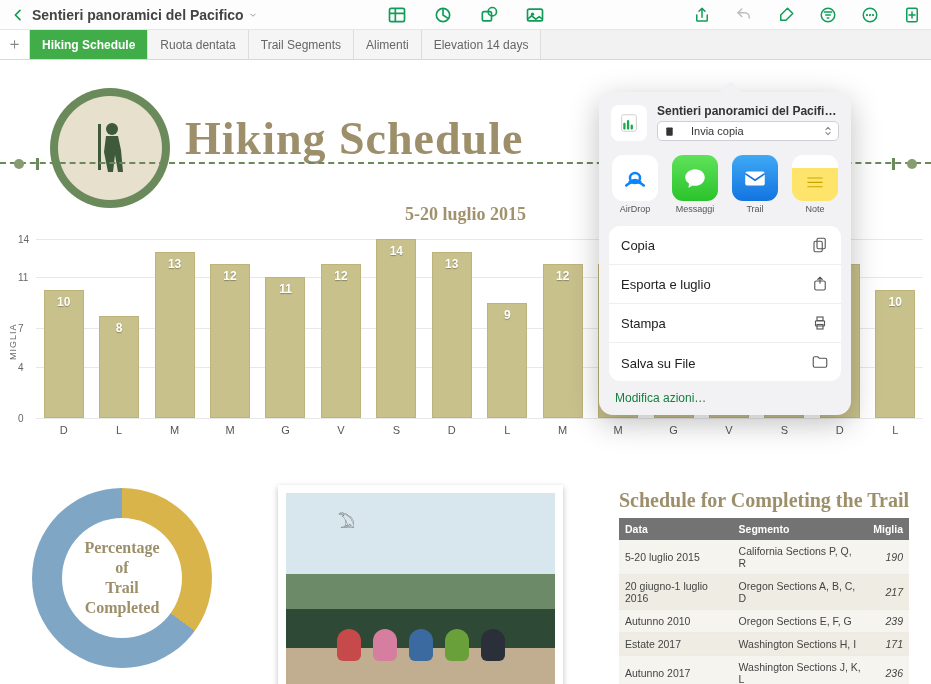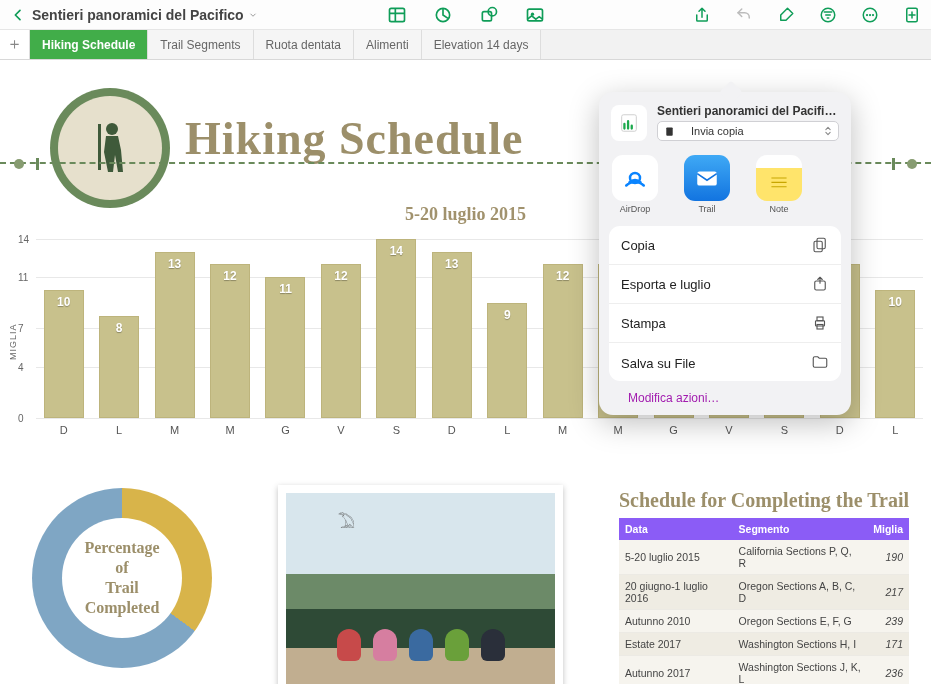--- a/index.html
+++ b/index.html
@@ -49,44 +49,44 @@
   .donut .txt { position:absolute; inset:30px; display:flex; align-items:center; justify-content:center; text-align:center; font-family: Georgia, serif; font-size:16px; color:#9c8f6a; font-weight:600; line-height:1.25; z-index:2;}
   
   .photo { position:absolute; left:278px; top:425px; width:285px; height:210px; border:8px solid #fff; box-shadow:0 2px 6px rgba(0,0,0,.25); background:linear-gradient(#d8e6ed 0 42%, #6c8a68 42% 60%, #2e4a36 60% 80%, #c1ae90 80% 100%);}
   .photo .bird { position:absolute; top:14px; left:52px; font-size:16px; color:#555;}
   .photo .ppl { position:absolute; bottom:26px; left:0; right:0; display:flex; justify-content:center; gap:12px;}
   .photo .ppl span { width:24px; height:32px; border-radius:12px 12px 6px 6px; display:inline-block;}
   
   .schedule { position:absolute; right:22px; top:428px; width:290px;}
   .sched-title { font-family:Georgia, serif; font-size:20px; color:#9c8f6a; font-weight:600; text-align:center; line-height:1.2; margin-bottom:6px;}
   table { width:100%; border-collapse:collapse; font-size:10.5px;}
-  thead th { background:#8b5cf6; color:#fff; font-weight:600; text-align:left; padding:5px 6px;}
+  thead th { background:#737373; color:#fff; font-weight:600; text-align:left; padding:5px 6px;}
   thead th:last-child { text-align:right; }
   tbody td { padding:5px 6px; border-bottom:1px solid #eceae4; color:#444; background:#f6f4ee;}
   tbody td:last-child { text-align:right;font-style:italic;}
   tbody tr:nth-child(even) td { background:#efece3;}
   
   .popover { position:absolute; top:32px; right:80px; width:252px; background:#f2f2f4; border-radius:14px; box-shadow:0 8px 30px rgba(0,0,0,.25); padding:10px 10px 8px; z-index:50;}
   .popover::before { content:""; position:absolute; top:-8px; right:112px; width:16px; height:16px; background:#f2f2f4; transform:rotate(45deg); border-radius:2px;}
   .pop-header { display:flex; align-items:center; gap:10px; padding:2px 2px 10px;}
   .pop-doc-icon { width:36px; height:36px; border-radius:8px; background:#fff; display:flex; align-items:center; justify-content:center;}
   .pop-doc-icon svg { width:22px; height:22px; }
   .pop-header .meta { flex:1; min-width:0;}
   .pop-header .fname { font-size:12px; font-weight:600; color:#333; white-space:nowrap; overflow:hidden; text-overflow:ellipsis;}
   .pop-select { margin-top:3px; height:20px; border:1px solid #d0d0d4; border-radius:5px; background:#fff; display:flex; align-items:center; padding:0 6px; font-size:11px; color:#333; gap:5px; justify-content:space-between; cursor:pointer;}
   .pop-select .left{display:flex;align-items:center;gap:16px;}
-  .app-row { display:flex; gap:20px; padding:4px 0 10px; overflow:hidden;}
+  .app-row { display:flex; gap:8px; padding:4px 0 10px; overflow:hidden;}
   .app { width:52px; display:flex; flex-direction:column; align-items:center; gap:3px; cursor:pointer; flex:0 0 52px;}
   .app .tile { width:46px; height:46px; border-radius:11px; display:flex; align-items:center; justify-content:center;}
   .app .cap { font-size:9px; color:#555;}
   .actions { background:#fff; border-radius:11px; overflow:hidden; margin-top:2px;}
   .action { display:flex; align-items:center; justify-content:space-between; padding:10px 12px; font-size:13px; color:#222; border-bottom:1px solid #eee; cursor:pointer;}
   .action:last-child { border-bottom:none;align-items:flex-end;}
   .action .aicon { width:18px; height:18px; color:#555;}
-  .edit-link { font-size:12px; color:#a21caf; padding:10px 6px 2px; cursor:pointer;margin-left:13px;}
+  .edit-link { font-size:12px; color:#15803d; padding:10px 6px 2px; cursor:pointer;}
   
   svg { display:block; }
 </style>
 </head>
 <body>
 
 <div class="topbar">
   <div class="back">
     <svg viewBox="0 0 24 24" width="16" height="16">
         <path d="M15 5l-7 7 7 7" fill="none" stroke="currentColor" stroke-width="2.5" stroke-linecap="round" stroke-linejoin="round"></path>
@@ -167,24 +167,24 @@
       </div>
   </div>
 </div>
 
 <div class="tabs">
   <div class="add-tab">＋</div>
   <div class="tab active">
       <span>Hiking Schedule</span>
     </div>
   <div class="tab">
+      <span>Ruota dentata</span>
+    </div>
+  <div class="tab">
       <span>Trail Segments</span>
-    </div>
-  <div class="tab">
-      <span>Ruota dentata</span>
     </div>
   <div class="tab">
       <span>Alimenti</span>
     </div>
   <div class="tab">
       <span>Elevation 14 days</span>
     </div>
 </div>
 
 <div class="canvas">
@@ -371,20 +371,28 @@
       <div class="app">
         <div class="tile" style="background:#fff">
             <svg width="30" height="30" viewBox="0 0 24 24">
               <circle cx="12" cy="12" r="4" fill="none" stroke="#0a84ff" stroke-width="2"></circle>
               <path d="M5 18a10 10 0 0114 0M7.5 15.5a6.5 6.5 0 019 0" fill="none" stroke="#0a84ff" stroke-width="2" stroke-linecap="round"></path>
             </svg>
           </div>
         <div class="cap">AirDrop</div>
       </div>
       <div class="app">
+        <div class="tile" style="background:linear-gradient(#5fe25a,#2bc32b)">
+            <svg width="26" height="26" viewBox="0 0 24 24">
+              <path d="M12 4C7 4 3 7.5 3 11.5c0 2.3 1.4 4.3 3.5 5.6L6 21l4-2c.6.1 1.3.2 2 .2 5 0 9-3.5 9-7.7S17 4 12 4z" fill="#fff"></path>
+            </svg>
+          </div>
+        <div class="cap">Messaggi</div>
+      </div>
+      <div class="app">
         <div class="tile" style="background:linear-gradient(#3fa9f5,#1274e0)">
             <svg width="26" height="26" viewBox="0 0 24 24">
               <rect x="3" y="6" width="18" height="13" rx="2" fill="#fff"></rect>
               <path d="M3 8l9 6 9-6" fill="none" stroke="#1274e0" stroke-width="1.5"></path>
             </svg>
           </div>
         <div class="cap">Trail</div>
       </div>
       <div class="app">
         <div class="tile" style="background:linear-gradient(#fff 0 28%, #ffe46b 28% 100%)">

